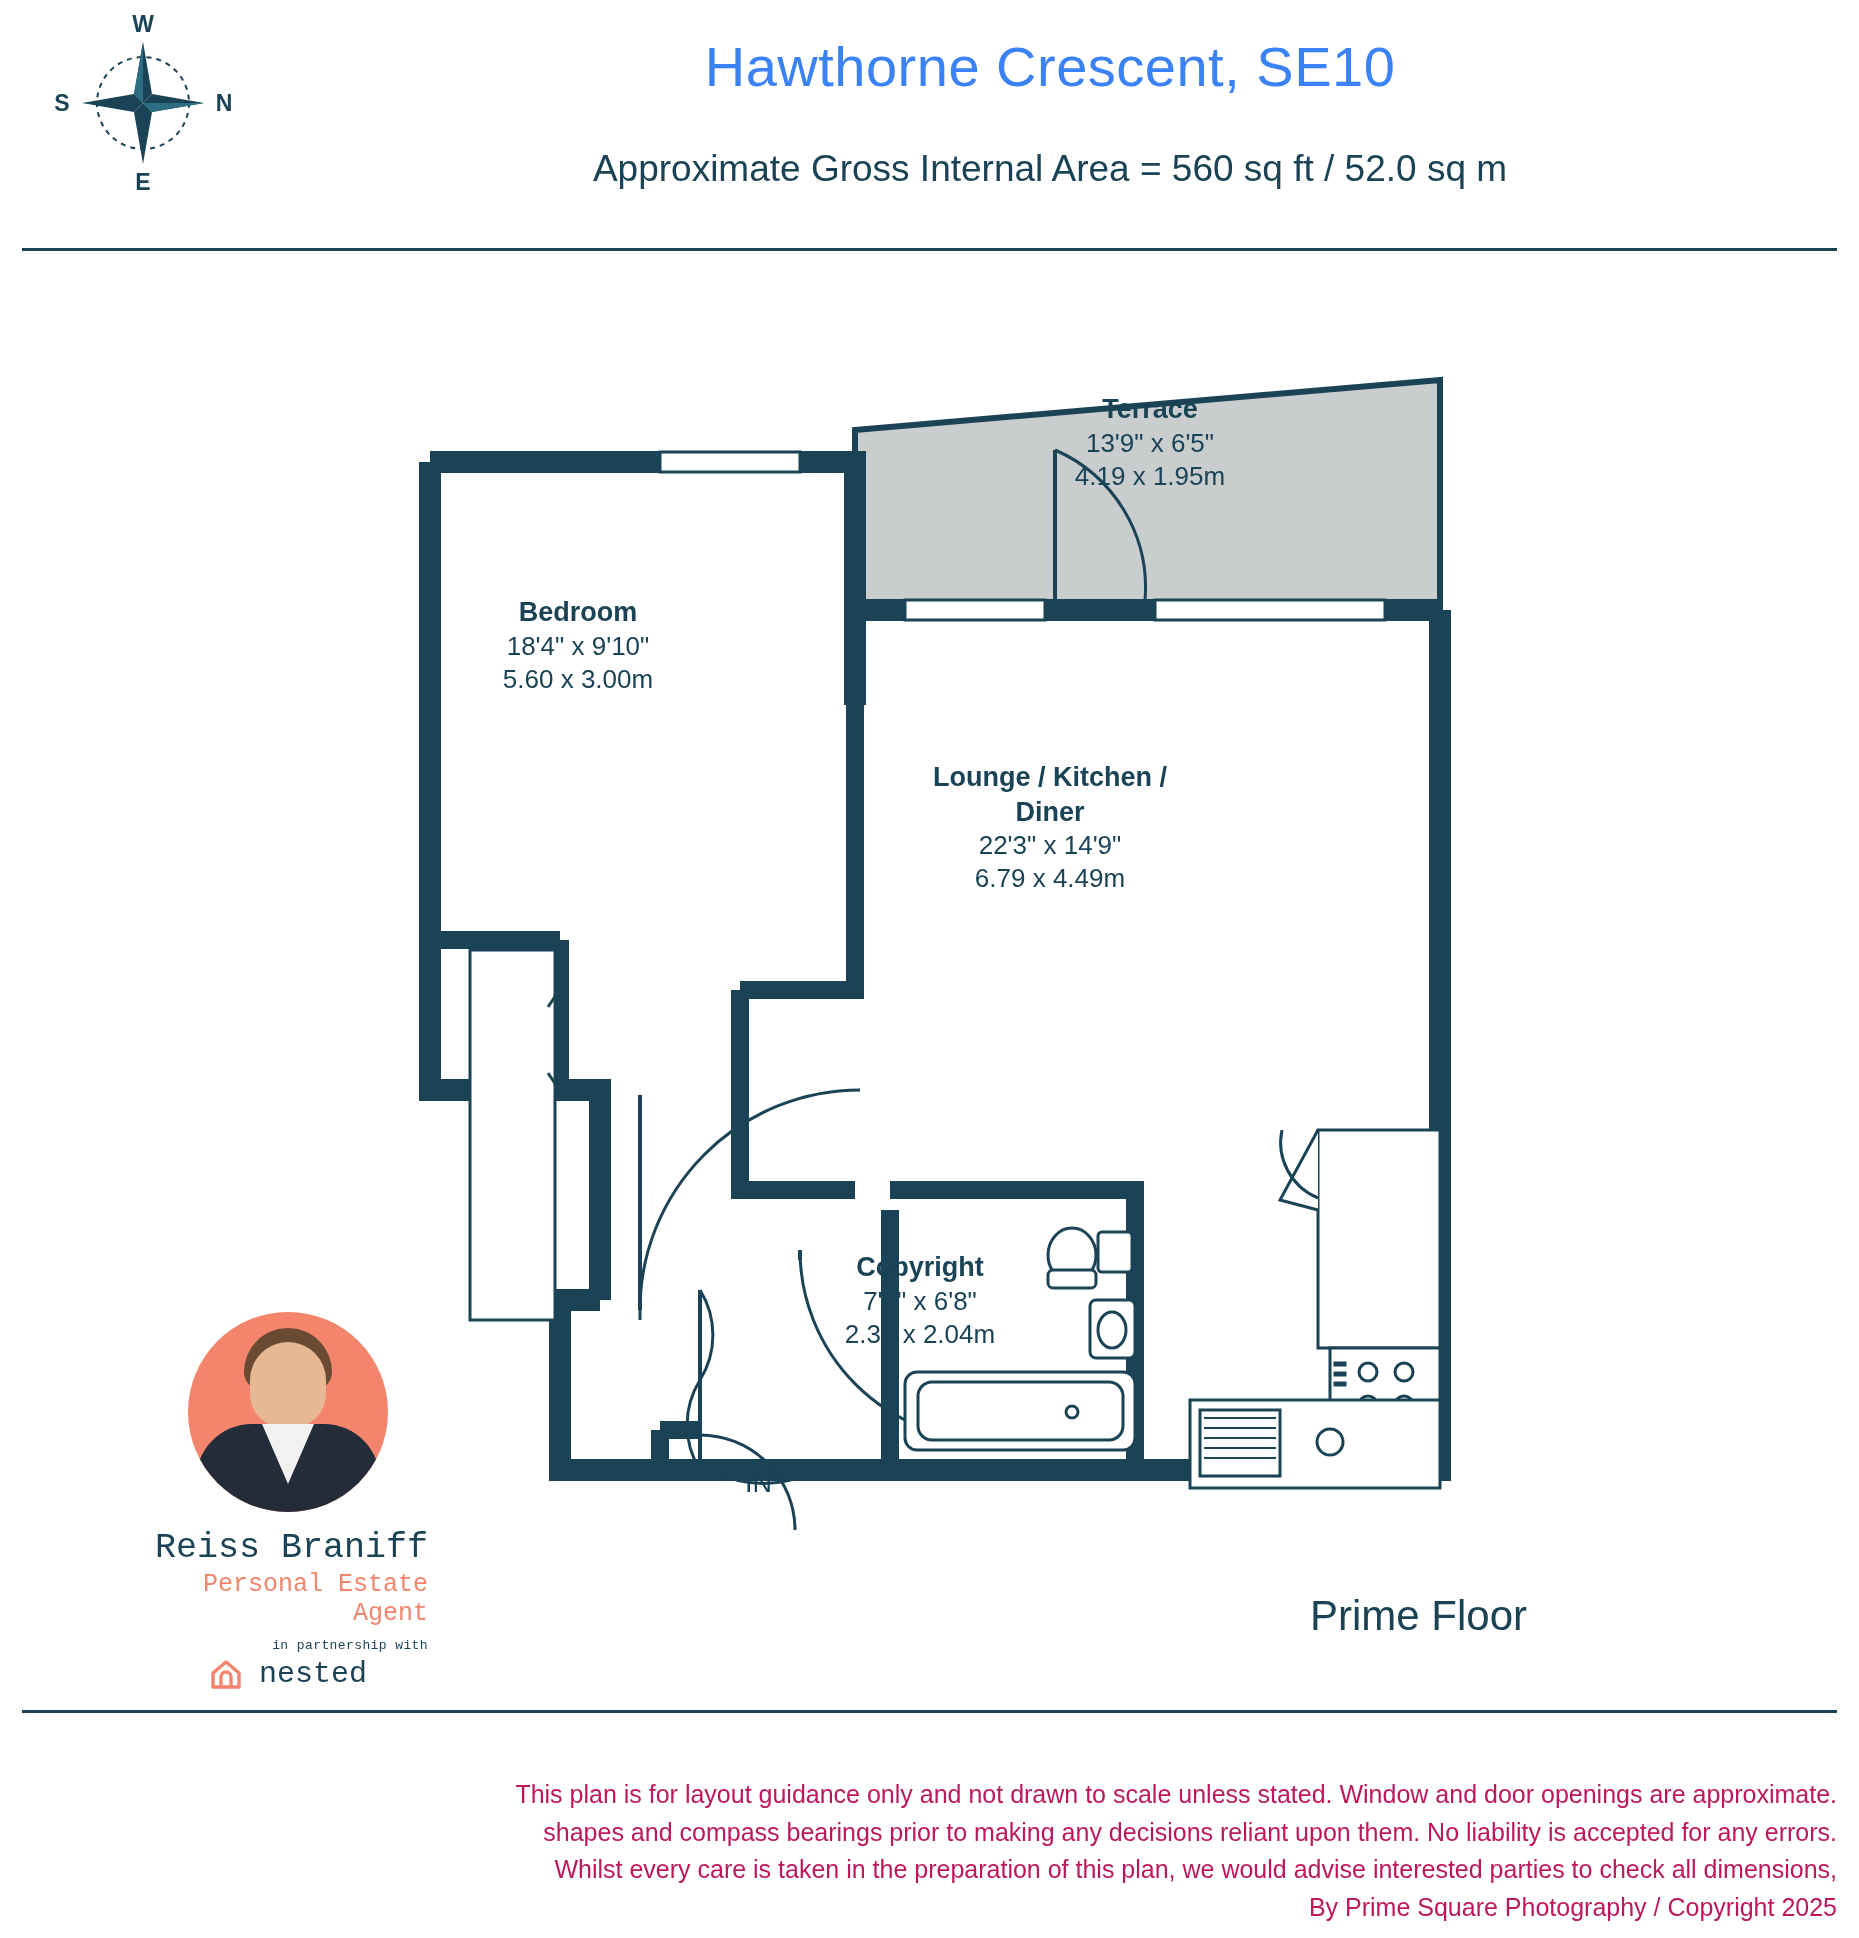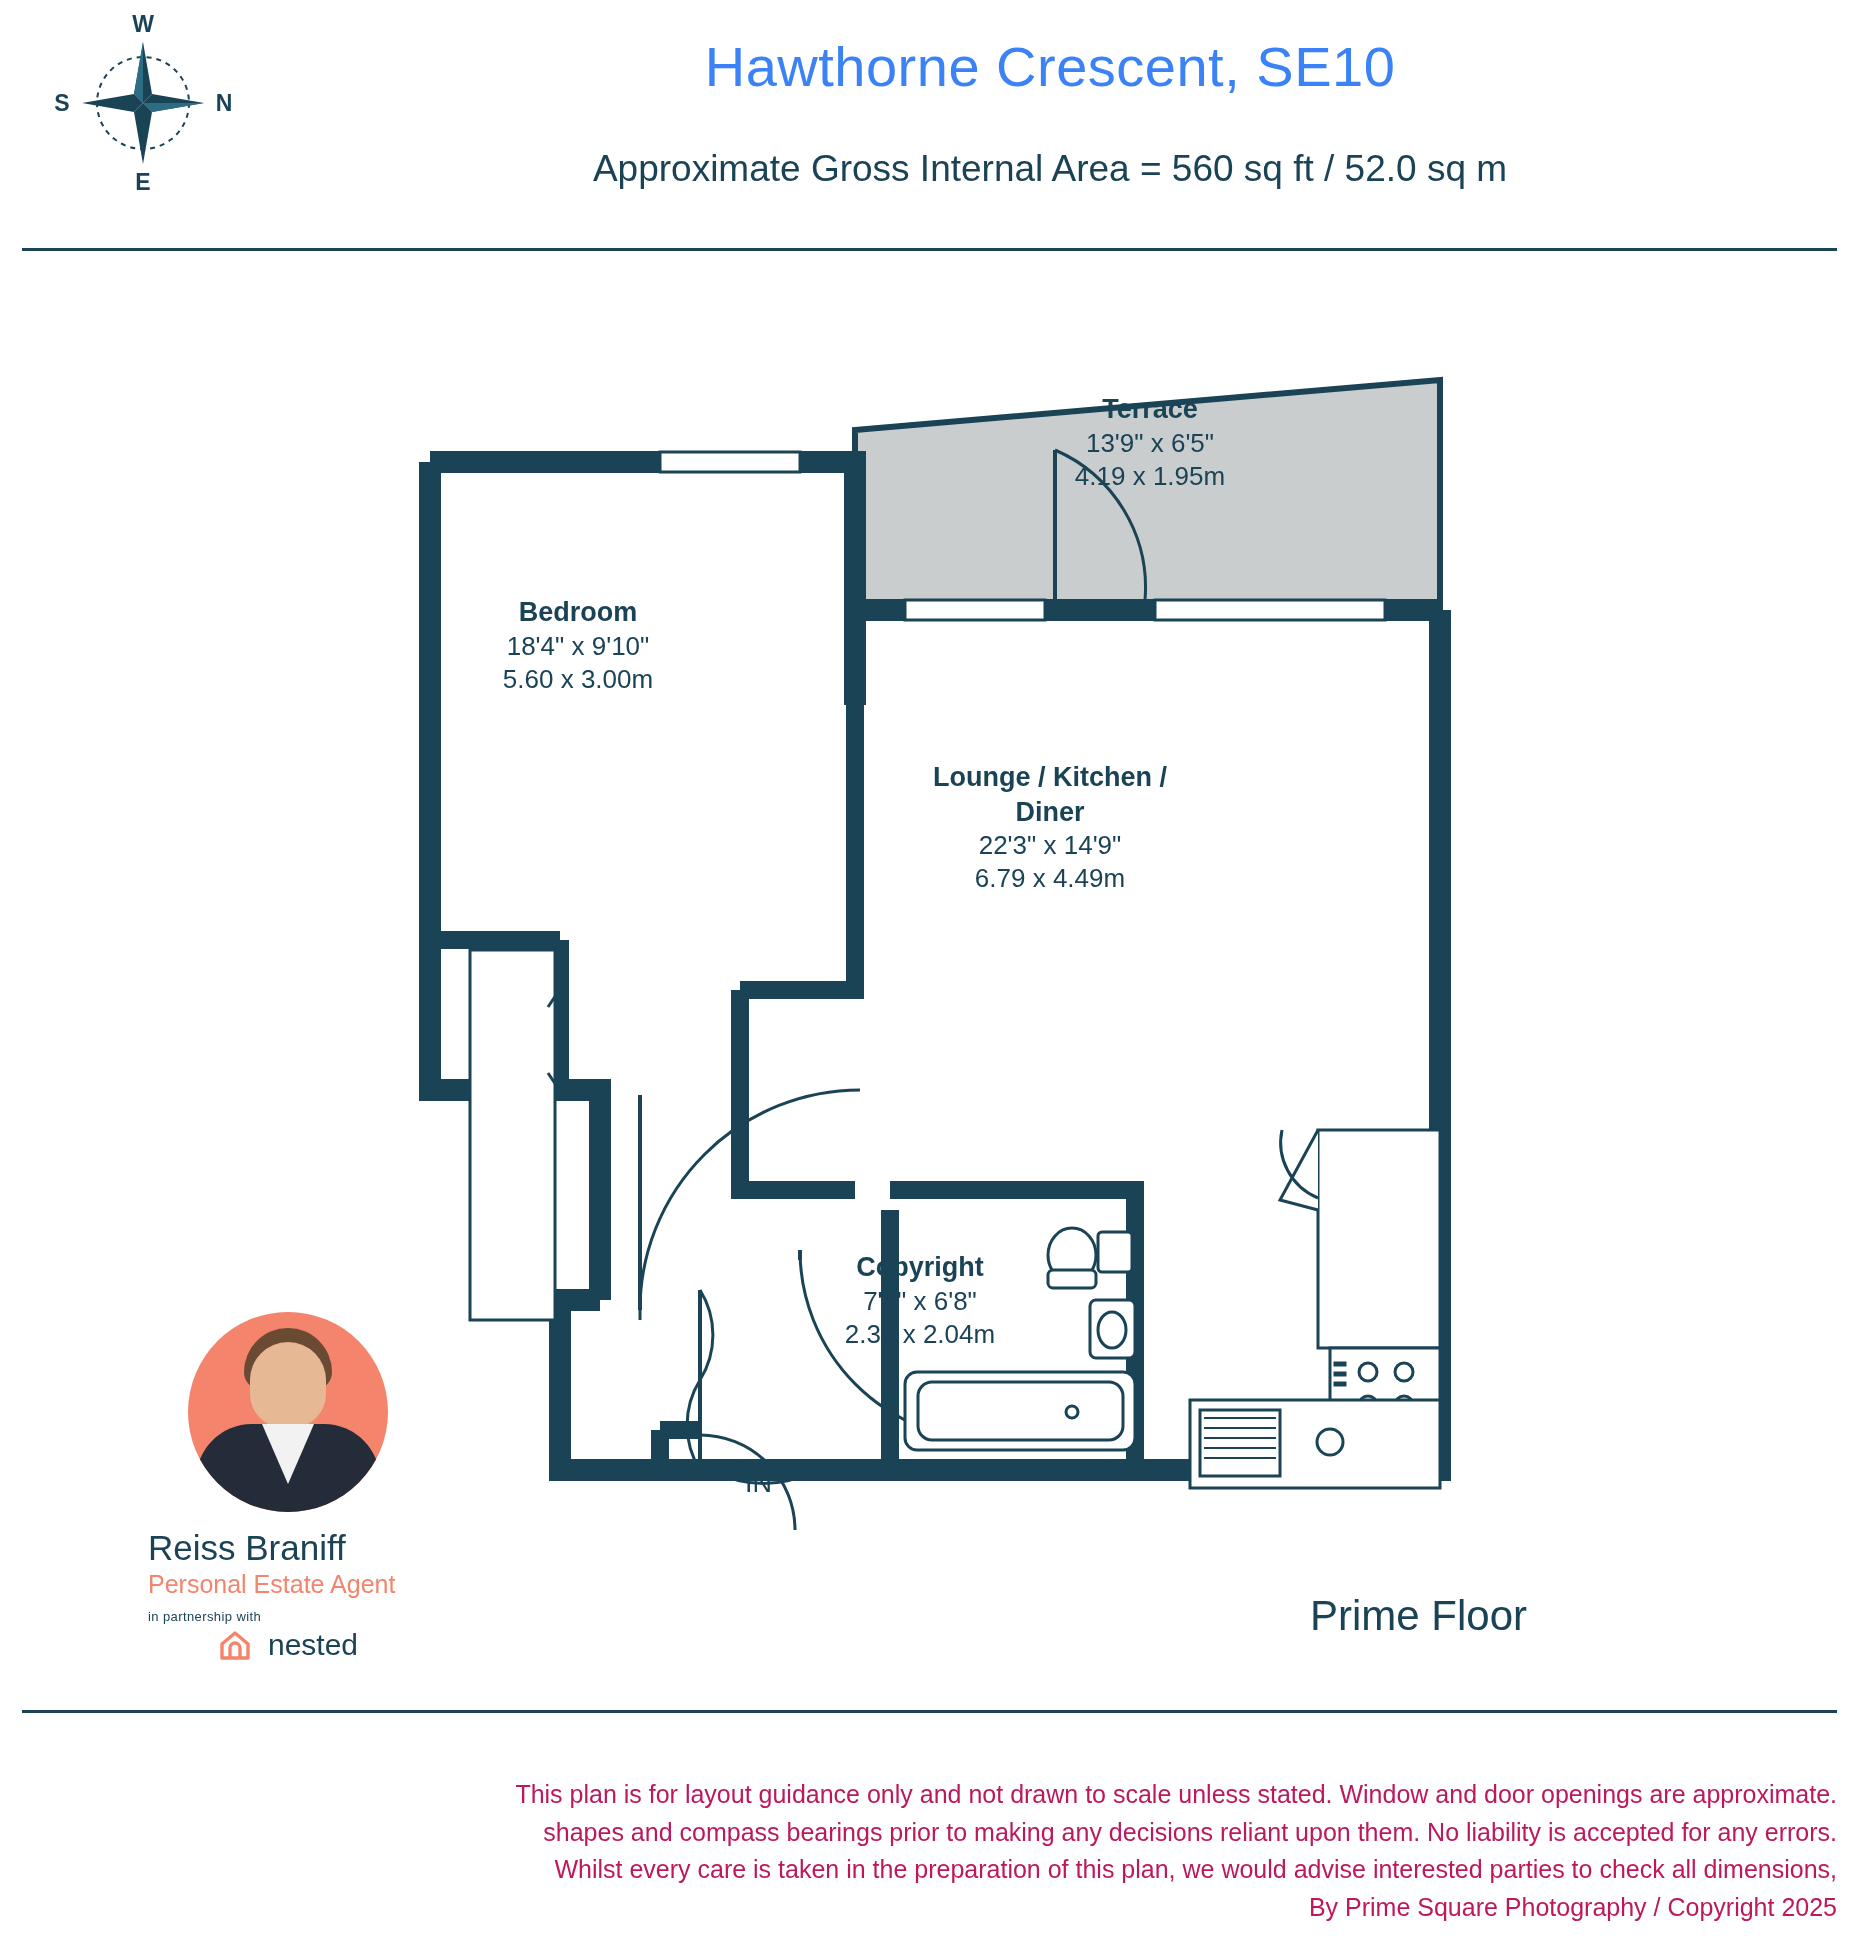--- a/index.html
+++ b/index.html
@@ -105,21 +105,22 @@
     font-size: 42px;
     color: #1b4356;
   }
 
   
   .agent {
     position: absolute;
     left: 148px;
     top: 1312px;
     width: 280px;
-    text-align: left;
+    text-align: right;
+    font-family: Liberation Mono, monospace;
   }
   .agent-photo {
     width: 200px;
     height: 200px;
     border-radius: 50%;
     margin: 0 auto;
     background: #f4846b;
     position: relative;
     overflow: hidden;
   }

